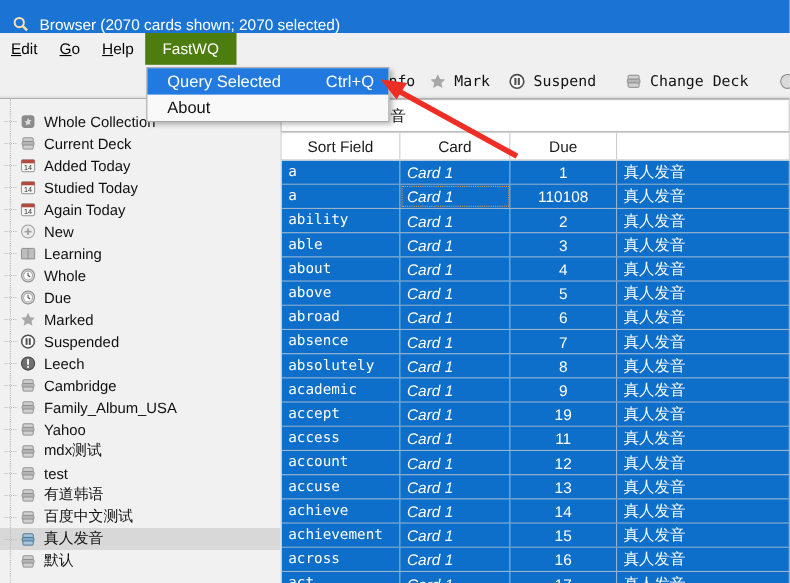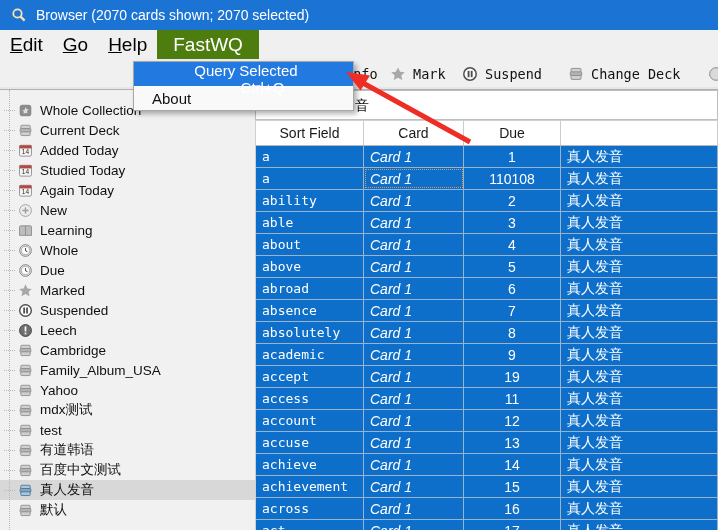--- a/index.html
+++ b/index.html
@@ -2,27 +2,27 @@
 <html><head>
 <meta charset="utf-8">
 <style>
   * { margin:0; padding:0; box-sizing:border-box; }
   html,body { width:718px; height:530px; overflow:hidden; }
   body { font-family:"Liberation Sans","DejaVu Sans",sans-serif; position:relative; background:#f1f1f1; }
   #win { position:absolute; inset:0; width:718px; height:530px; overflow:hidden; }
 
   
   .titlebar { position:absolute; left:0; top:0; width:718px; height:30px; background:#1b74d4;
-              display:flex; align-items:center; padding-left:11px; }
+              display:flex; align-items:flex-end; padding-left:11px; }
   .titlebar .ticon { width:16px; height:16px; margin-right:9px; }
   .titlebar .ttext { color:#fff; font-size:14px; }
 
   
   .menubar { position:absolute; left:0; top:30px; width:718px; height:29px; background:#f0f0f0;
-             display:flex; font-size:19px; }
+             display:flex; font-size:14px; }
   .mb-item { line-height:29px; padding:0 10px; color:#000; }
   .mb-item.active { background:#4d7c0f; color:#fff; padding:0 16px; }
 
   
   .toolbar { position:absolute; left:0; top:59px; width:718px; height:31px; background:#f0f0f0;
              border-bottom:1px solid #b0b0b0; box-shadow:inset 0 -2px 0 #e6e6e6; }
   .tb-item { position:absolute; top:0; height:30px; display:flex; align-items:center;
              font-family:"DejaVu Sans Mono","Liberation Mono",monospace; font-size:13.5px; color:#111; }
   .tb-item .icon { width:16px; height:16px; margin-right:7px; }
   .icon svg { width:100%; height:100%; display:block; }
@@ -57,21 +57,21 @@
   .c-card { width:100px; font-size:14px; padding-left:6px;font-style:italic; }
   .c-due  { width:97px; justify-content:center; font-size:14px; }
   .c-deck { flex:1; font-size:14px; padding-left:6px; }
   .focus-cell { outline:1px dotted #d69a55; outline-offset:-2px; }
 
   
   .popup { position:absolute; left:133px; top:61px; width:221px; background:#f9f9f9;
            border:1px solid #a7a7a7; box-shadow:3px 3px 5px rgba(0,0,0,0.3); z-index:60; }
   .menu-item { height:24px; display:flex; align-items:center; justify-content:space-between;
                padding:0 13px 0 18px; font-size:15px; color:#111; }
-  .menu-item.hl { background:#2279e0; color:#fff;flex-direction:column; }
+  .menu-item.hl { background:#2279e0; color:#fff; }
   .menu-item .shortcut { margin-left:33px; }
 
   
   .arrow-overlay { position:absolute; left:0; top:0; width:718px; height:530px; z-index:70; pointer-events:none; }
 </style>
 </head>
 <body>
 
 <div id="win">
 

